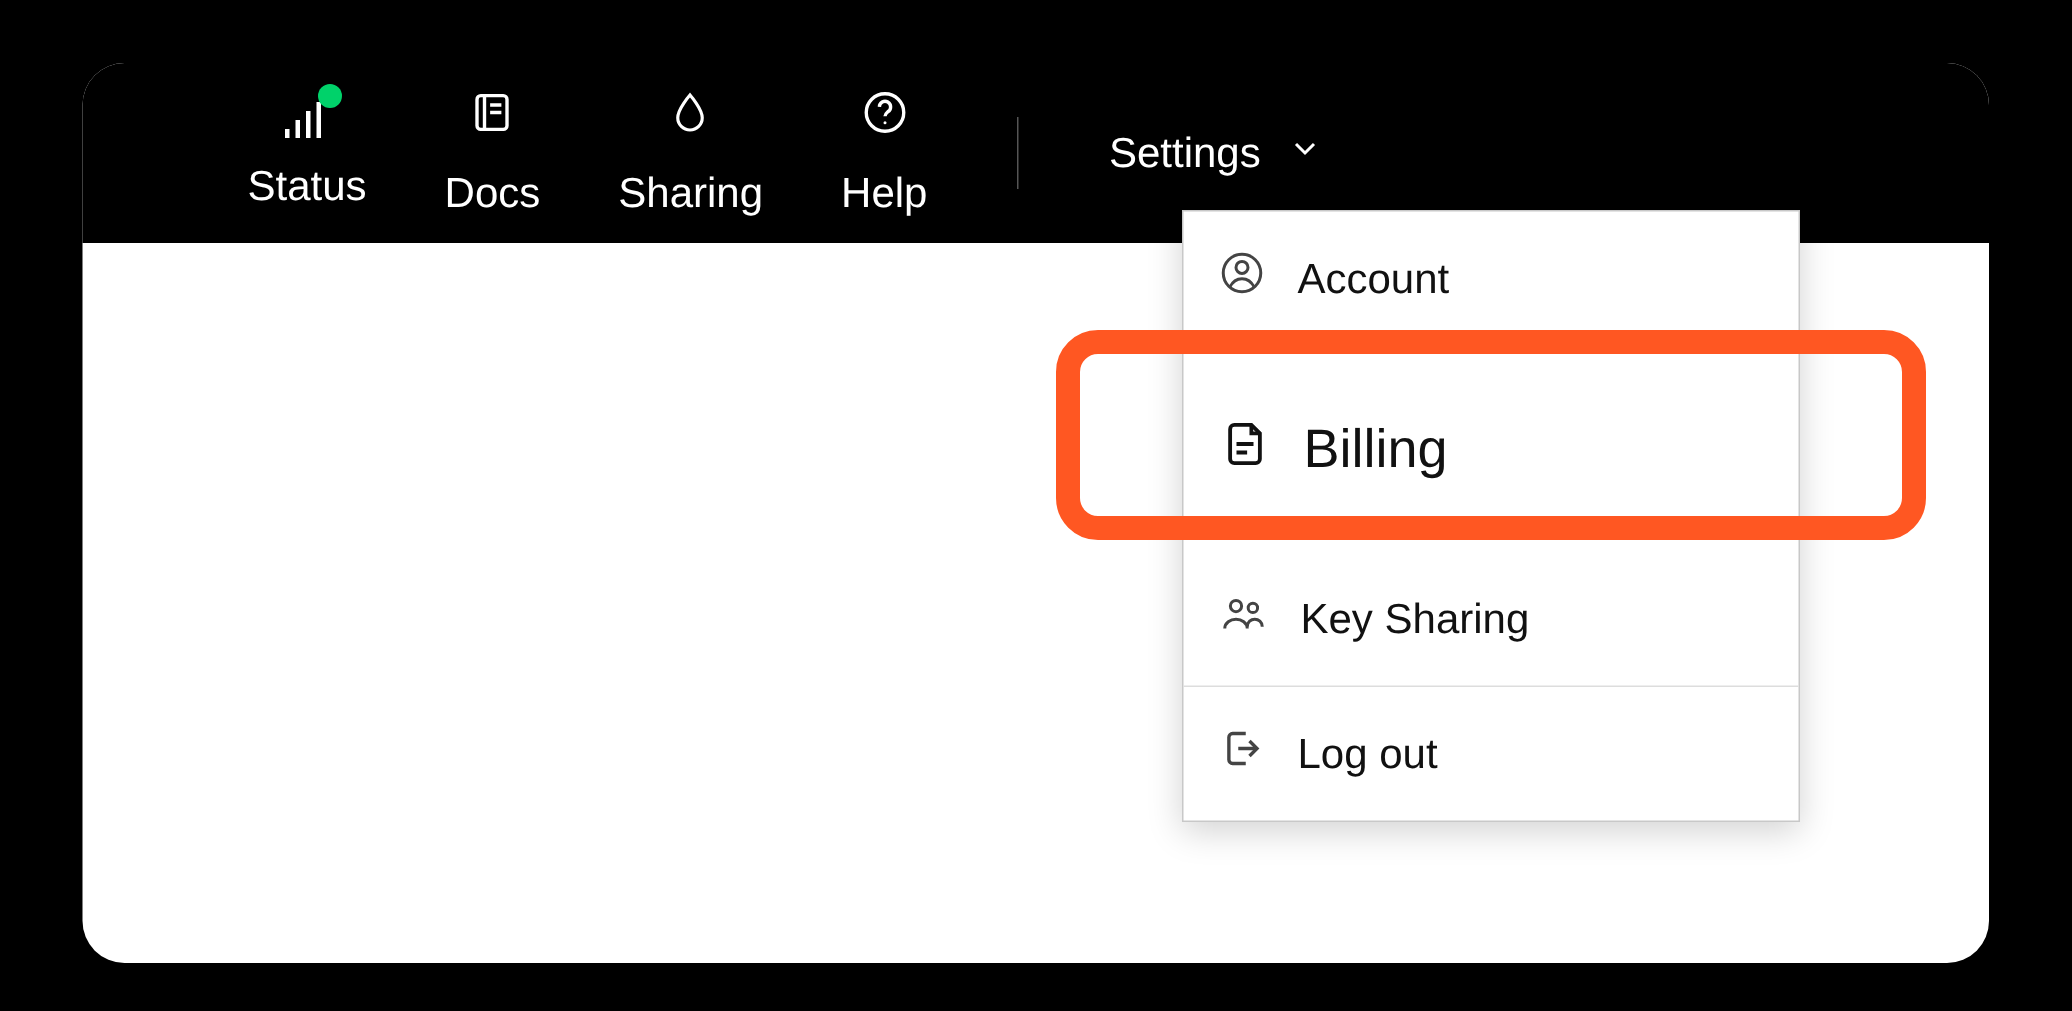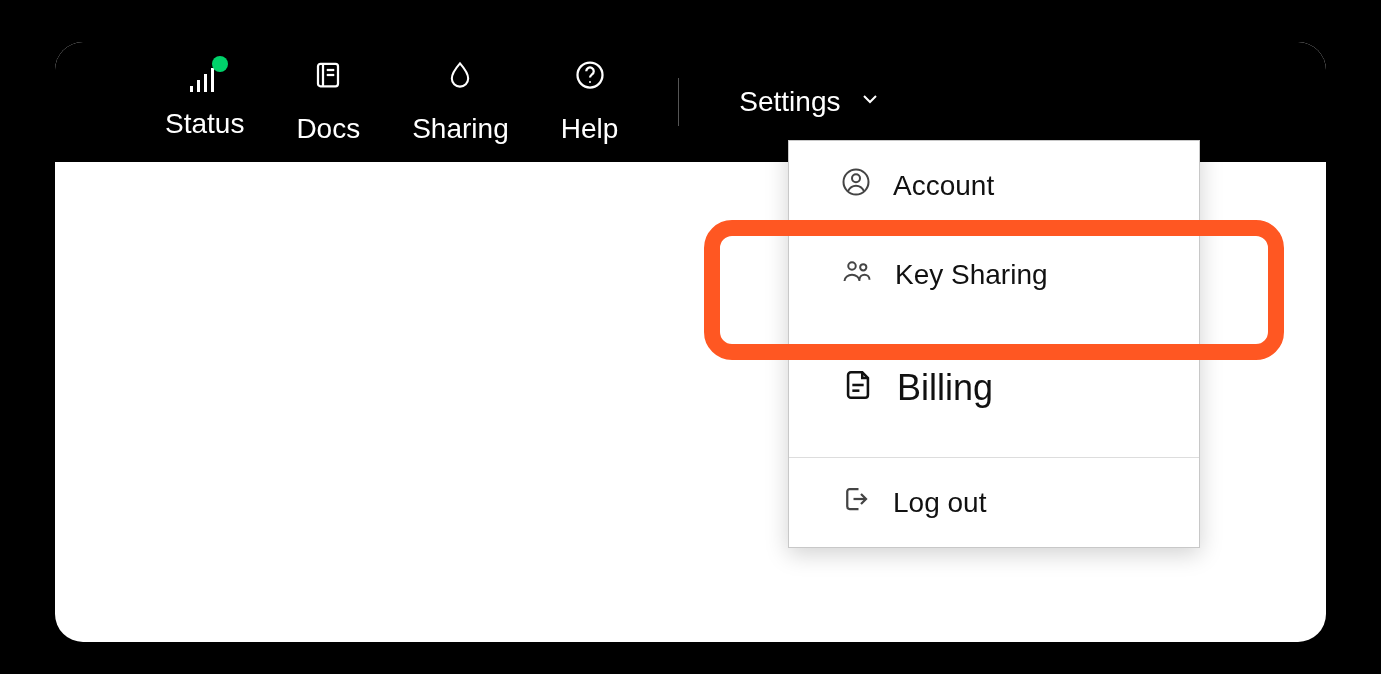--- a/index.html
+++ b/index.html
@@ -72,21 +72,21 @@
       left: 733px;
       width: 412px;
       background: #fff;
       border: 1px solid #c8c8c8;
       box-shadow: 0 6px 22px rgba(0,0,0,0.18);
     }
     .dropdown-item {
       display: flex;
       align-items: center;
       gap: 22px;
-      padding: 26px 52px;
+      padding: 26px 24px;
       font-size: 28px;
       color: #111;
       cursor: pointer;
     }
     .dropdown-item svg { flex-shrink: 0; }
     .dropdown-divider {
       height: 1px;
       background: #ddd;
       margin: 0;
     }
@@ -176,44 +176,44 @@
       <span>
         <svg width="30" height="30" viewBox="0 0 24 24" fill="none" stroke="#444" stroke-width="1.6">
           <circle cx="12" cy="12" r="10"></circle>
           <circle cx="12" cy="9" r="3.2"></circle>
           <path d="M5.5 19.5c1.5-3 4-4.5 6.5-4.5s5 1.5 6.5 4.5"></path>
         </svg>
       </span>
       <span>Account</span>
     </div>
 
+    <div class="dropdown-item billing-row">
+      <span>
+        <svg width="34" height="34" viewBox="0 0 24 24" fill="none" stroke="#111" stroke-width="1.8">
+          <path d="M7 3h8l4 4v12a2 2 0 0 1-2 2H7a2 2 0 0 1-2-2V5a2 2 0 0 1 2-2z"></path>
+          <path d="M15 3v4h4"></path>
+          <line x1="8" y1="12" x2="16" y2="12"></line>
+          <line x1="8" y1="16" x2="13" y2="16"></line>
+        </svg>
+      </span>
+      <span class="billing-label">Billing</span>
+    </div>
+
     <div class="dropdown-item">
       <span>
         <svg width="32" height="30" viewBox="0 0 24 24" fill="none" stroke="#444" stroke-width="1.6">
           <circle cx="8" cy="8" r="3"></circle>
           <circle cx="17" cy="9" r="2.5"></circle>
           <path d="M2 20c0-3 3-5 6-5s6 2 6 5"></path>
           <path d="M14 19c0-2.5 2-4 4-4s4 1.5 4 4"></path>
         </svg>
       </span>
       <span>Key Sharing</span>
     </div>
 
-    <div class="dropdown-item billing-row">
-      <span>
-        <svg width="34" height="34" viewBox="0 0 24 24" fill="none" stroke="#111" stroke-width="1.8">
-          <path d="M7 3h8l4 4v12a2 2 0 0 1-2 2H7a2 2 0 0 1-2-2V5a2 2 0 0 1 2-2z"></path>
-          <path d="M15 3v4h4"></path>
-          <line x1="8" y1="12" x2="16" y2="12"></line>
-          <line x1="8" y1="16" x2="13" y2="16"></line>
-        </svg>
-      </span>
-      <span class="billing-label">Billing</span>
-    </div>
-
     <div class="dropdown-divider"></div>
 
     <div class="dropdown-item">
       <span>
         <svg width="30" height="30" viewBox="0 0 24 24" fill="none" stroke="#444" stroke-width="1.8">
           <path d="M14 4H7a2 2 0 0 0-2 2v12a2 2 0 0 0 2 2h7"></path>
           <polyline points="10 12 20 12"></polyline>
           <polyline points="16 8 20 12 16 16"></polyline>
         </svg>
       </span>

